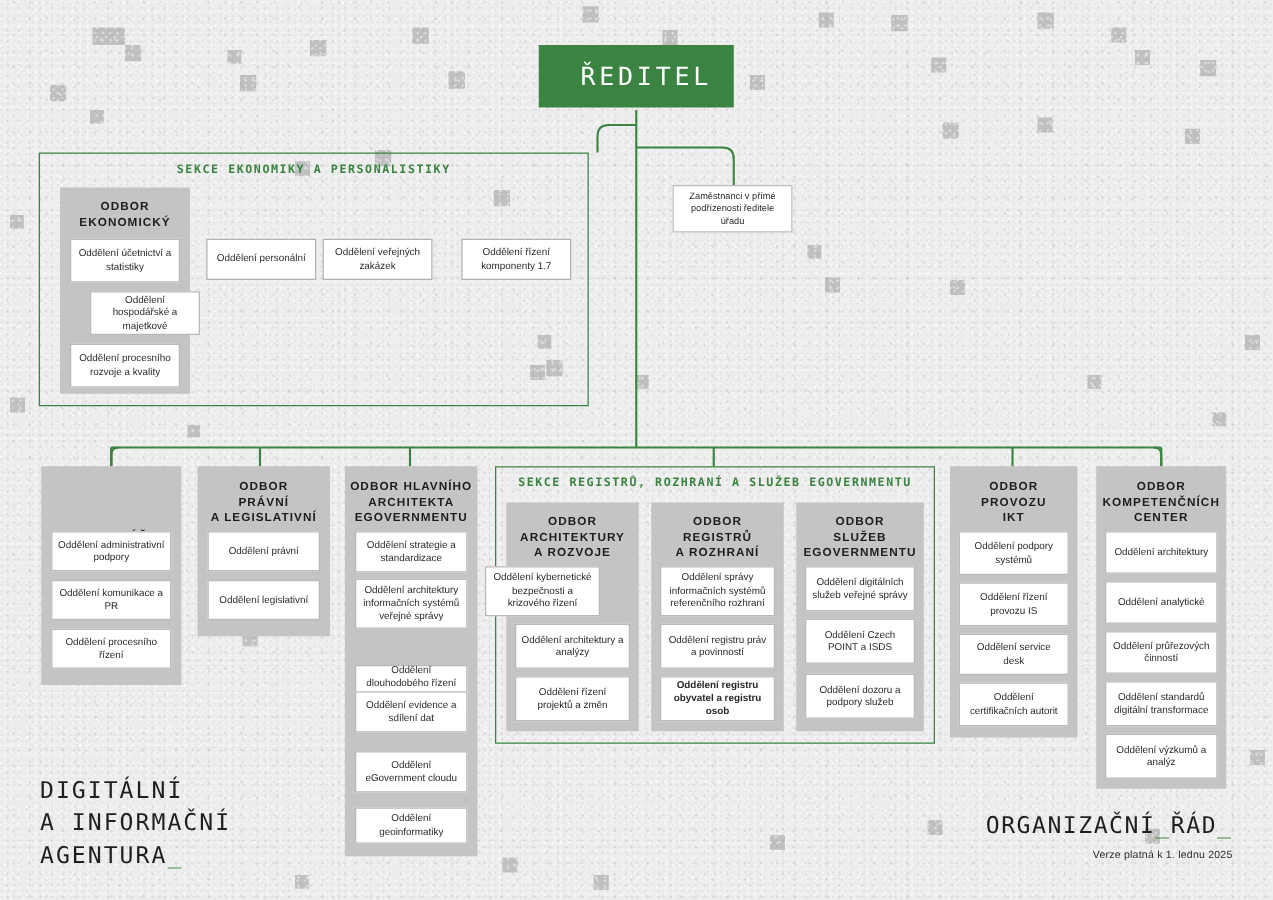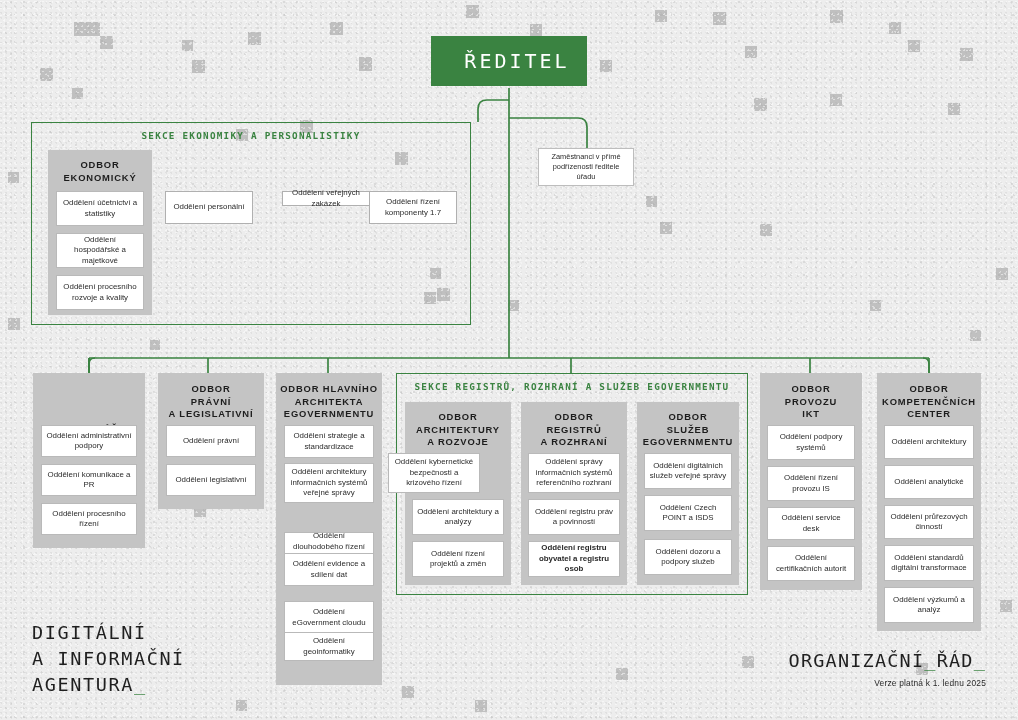--- a/index.html
+++ b/index.html
@@ -191,25 +191,25 @@
   </div>
 
   <div class="node section" style="left:31px;top:122px;width:440px;height:203px;">
     <div class="section-title">SEKCE EKONOMIKY A PERSONALISTIKY</div>
   </div>
 
   <div class="node dept" style="left:48px;top:150px;width:104px;height:165px;">
     <div class="dept-title" style="top:9px;">ODBOR<br>EKONOMICKÝ</div>
   </div>
   <div class="node unit" style="left:56px;top:191px;width:88px;height:35px;">Oddělení účetnictví a statistiky</div>
-  <div class="node unit" style="left:56px;top:233px;width:88px;height:35px;">Oddělení hospodářské a majetkové</div>
+  <div class="node unit" style="left:72px;top:233px;width:88px;height:35px;">Oddělení hospodářské a majetkové</div>
   <div class="node unit" style="left:56px;top:275px;width:88px;height:35px;">Oddělení procesního rozvoje a kvality</div>
 
   <div class="node unit plain" style="left:165px;top:191px;width:88px;height:33px;">Oddělení personální</div>
-  <div class="node unit plain" style="left:282px;top:191px;width:88px;height:15px;">Oddělení veřejných zakázek</div>
+  <div class="node unit plain" style="left:258px;top:191px;width:88px;height:33px;">Oddělení veřejných zakázek</div>
   <div class="node unit plain" style="left:369px;top:191px;width:88px;height:33px;">Oddělení řízení komponenty 1.7</div>
 
   <div class="node dept" style="left:33px;top:373px;width:112px;height:175px;">
     <div class="dept-title" style="top:10px;margin-top:40px;">KANCELÁŘ<br>ŘEDITELE<br>ÚŘADU</div>
   </div>
   <div class="node unit" style="left:41px;top:425px;width:96px;height:32px;">Oddělení administrativní podpory</div>
   <div class="node unit" style="left:41px;top:464px;width:96px;height:32px;">Oddělení komunikace a PR</div>
   <div class="node unit" style="left:41px;top:503px;width:96px;height:32px;">Oddělení procesního řízení</div>
 
   <div class="node dept" style="left:158px;top:373px;width:106px;height:136px;">
@@ -219,21 +219,21 @@
   <div class="node unit" style="left:166px;top:464px;width:90px;height:32px;">Oddělení legislativní</div>
 
   <div class="node dept" style="left:276px;top:373px;width:106px;height:312px;">
     <div class="dept-title" style="top:10px;">ODBOR HLAVNÍHO<br>ARCHITEKTA<br>EGOVERNMENTU</div>
   </div>
   <div class="node unit" style="left:284px;top:425px;width:90px;height:33px;">Oddělení strategie a standardizace</div>
   <div class="node unit" style="left:284px;top:463px;width:90px;height:40px;">Oddělení architektury informačních systémů veřejné správy</div>
   <div class="node unit" style="left:284px;top:532px;width:90px;height:40px;">Oddělení dlouhodobého řízení informačních systémů veřejné správy</div>
   <div class="node unit" style="left:284px;top:553px;width:90px;height:33px;">Oddělení evidence a sdílení dat</div>
   <div class="node unit" style="left:284px;top:601px;width:90px;height:33px;">Oddělení eGovernment cloudu</div>
-  <div class="node unit" style="left:284px;top:632px;width:90px;height:29px;">Oddělení geoinformatiky</div>
+  <div class="node unit" style="left:284px;top:646px;width:90px;height:29px;">Oddělení geoinformatiky</div>
 
   <div class="node section" style="left:396px;top:373px;width:352px;height:222px;">
     <div class="section-title">SEKCE REGISTRŮ, ROZHRANÍ A SLUŽEB EGOVERNMENTU</div>
   </div>
 
   <div class="node dept" style="left:405px;top:402px;width:106px;height:183px;">
     <div class="dept-title" style="top:9px;">ODBOR<br>ARCHITEKTURY<br>A ROZVOJE</div>
   </div>
   <div class="node unit" style="left:388px;top:453px;width:92px;height:40px;">Oddělení kybernetické bezpečnosti a krizového řízení</div>
   <div class="node unit" style="left:412px;top:499px;width:92px;height:36px;">Oddělení architektury a analýzy</div>

